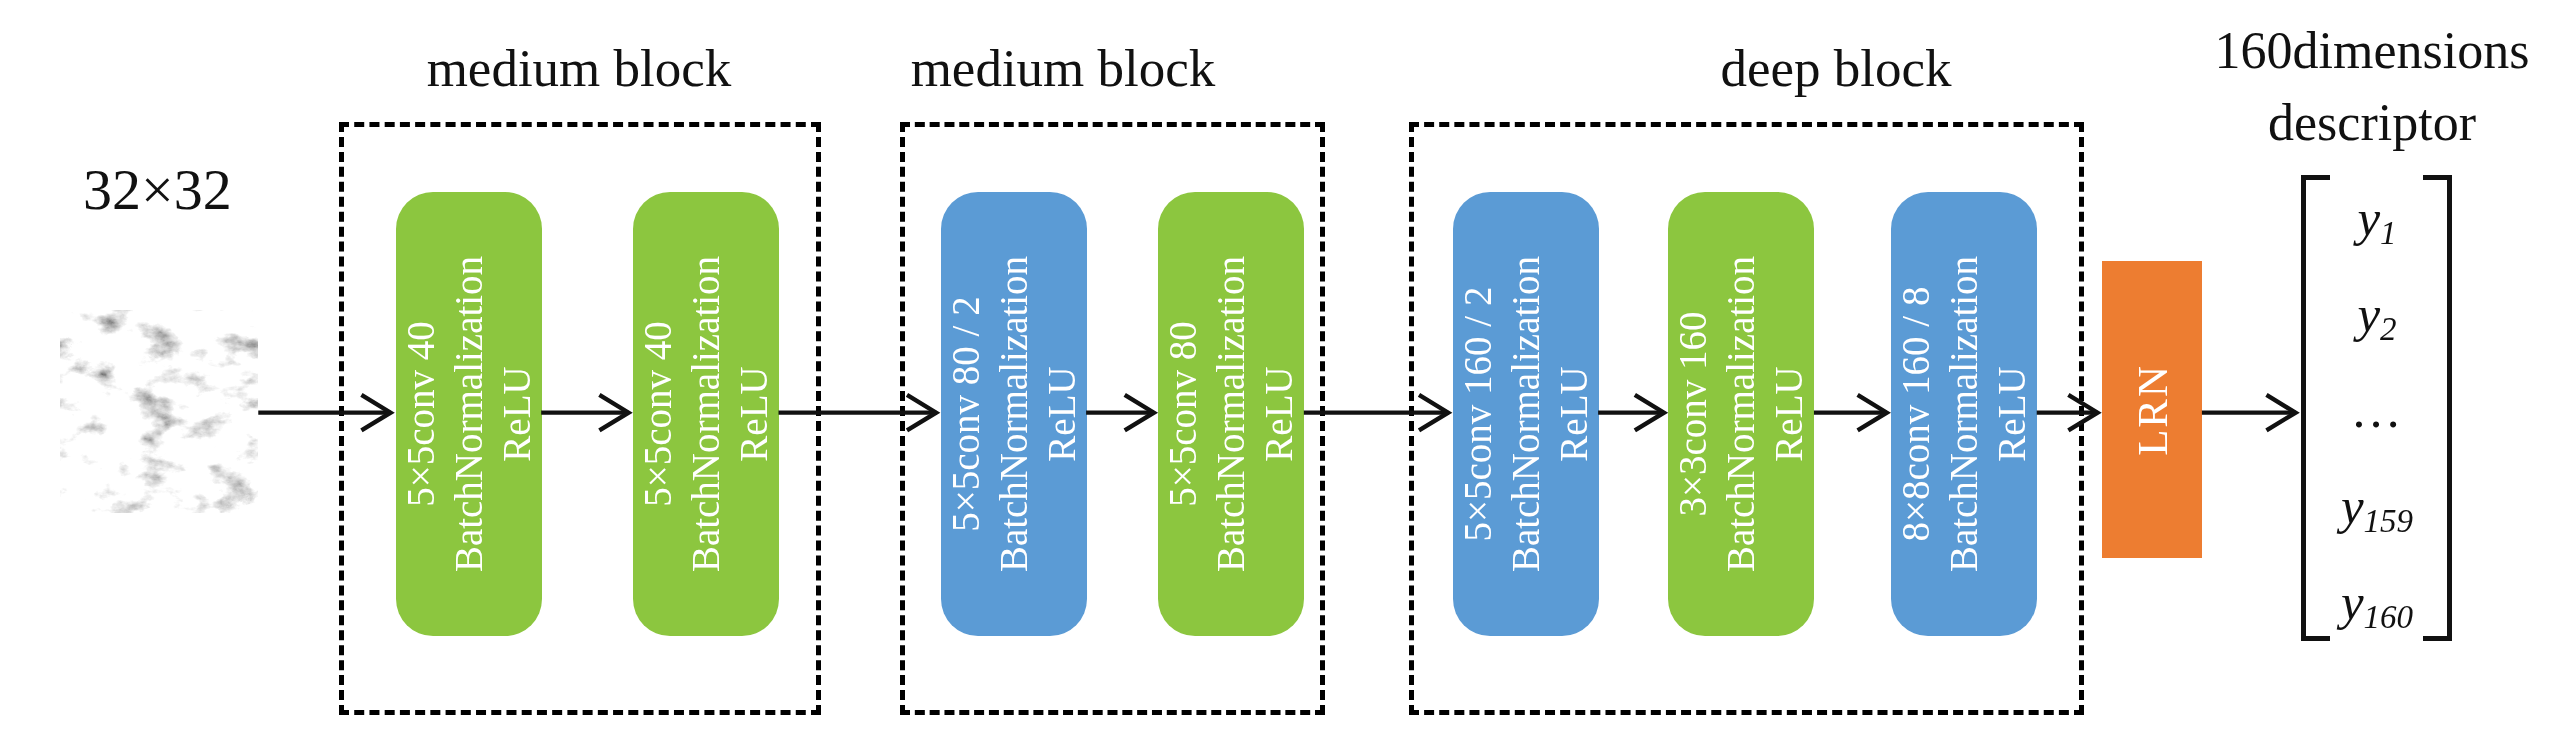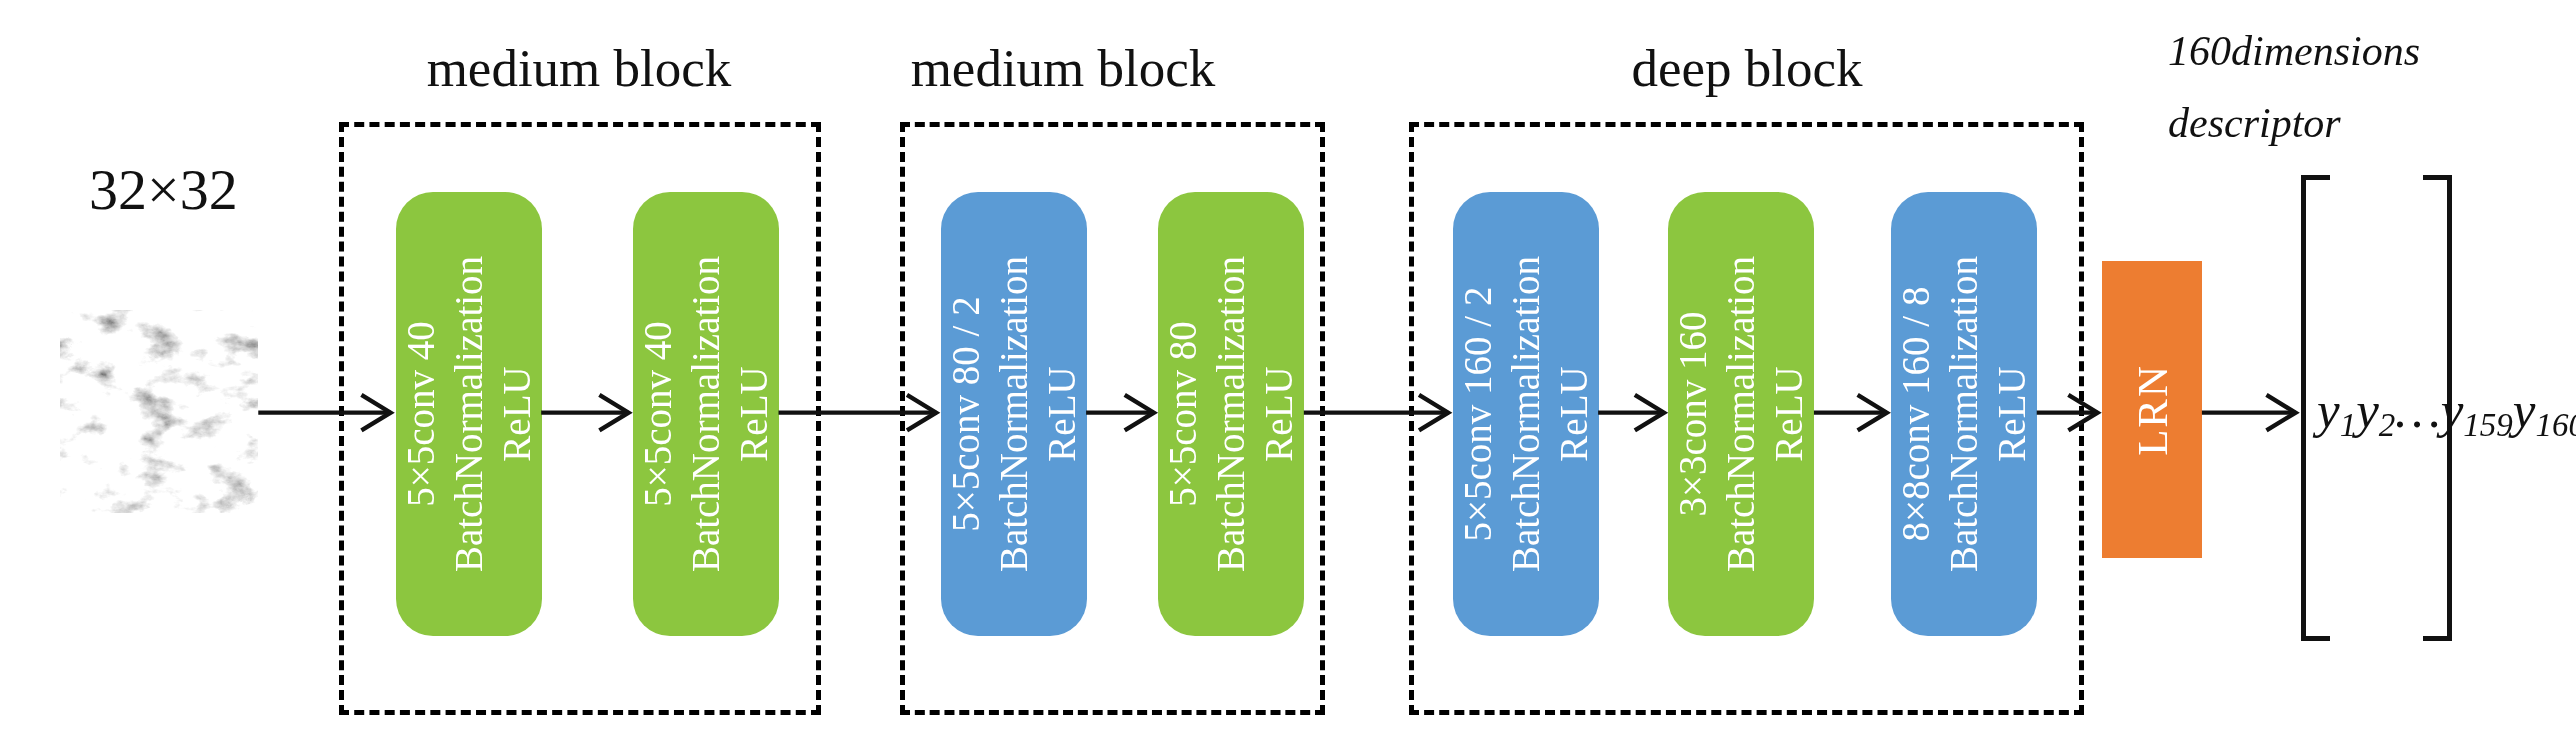--- a/index.html
+++ b/index.html
@@ -18,21 +18,20 @@
     overflow:hidden;
   }
   .abs{position:absolute;}
 
   
   .input-label{
     left:8.9px;top:154px;width:297px;
     text-align:center;
     font-size:58px;line-height:71px;
     white-space:nowrap;
-    margin-left:6px;
   }
   .patch{
     left:60px;top:310px;width:198px;height:203px;
   }
   .patch svg{display:block;width:100%;height:100%;}
 
   
   .gbox{
     top:122px;height:593px;
     border:5.7px dashed #000000;
@@ -44,21 +43,21 @@
   .gbox.deep{left:1409px;width:675px;}
 
   .glabel{
     top:35px;width:392px;height:70px;
     text-align:center;
     font-size:53px;line-height:66px;
     white-space:nowrap;
   }
   .glabel.shallow{left:383px;}
   .glabel.medium{left:867px;}
-  .glabel.deep{left:1551px;}
+  .glabel.deep{left:1640px;}
 
   
   .layer{
     top:192px;width:146px;height:444px;
     border-radius:37px;
     display:flex;align-items:center;justify-content:center;
   }
   .layer.green{background:var(--green);}
   .layer.blue{background:var(--blue);}
   .layer .rot{
@@ -82,43 +81,43 @@
     width:297px;height:100px;
     transform:rotate(-90deg);
     display:flex;align-items:center;justify-content:center;
     color:#ffffff;font-size:43px;letter-spacing:1.9px;
     white-space:nowrap;
   }
 
   
   .desc-label{
     left:2168px;top:15px;width:408px;
-    font-size:42px;line-height:72px;
-    white-space:nowrap;
-    font-style:italic;
+    text-align:center;
+    font-size:52px;line-height:72px;
+    white-space:nowrap;
   }
   .bracket{
     top:175px;width:29px;height:466px;
     box-sizing:border-box;
   }
   .bracket.left{
     left:2301px;
     border-left:5.7px solid var(--ink);
     border-top:5.7px solid var(--ink);
     border-bottom:5.7px solid var(--ink);
   }
   .bracket.right{
     left:2423px;
     border-right:5.7px solid var(--ink);
     border-top:5.7px solid var(--ink);
     border-bottom:5.7px solid var(--ink);
   }
   .vector{
     left:2317px;top:187px;width:120px;height:447px;
-    display:flex;flex-direction:row;justify-content:space-between;
+    display:flex;flex-direction:column;justify-content:space-between;
     align-items:center;
   }
   .ventry{
     font-style:italic;
     font-size:51px;line-height:63px;
     white-space:nowrap;
   }
   .ventry sub{
     font-size:33px;
     font-style:italic;

